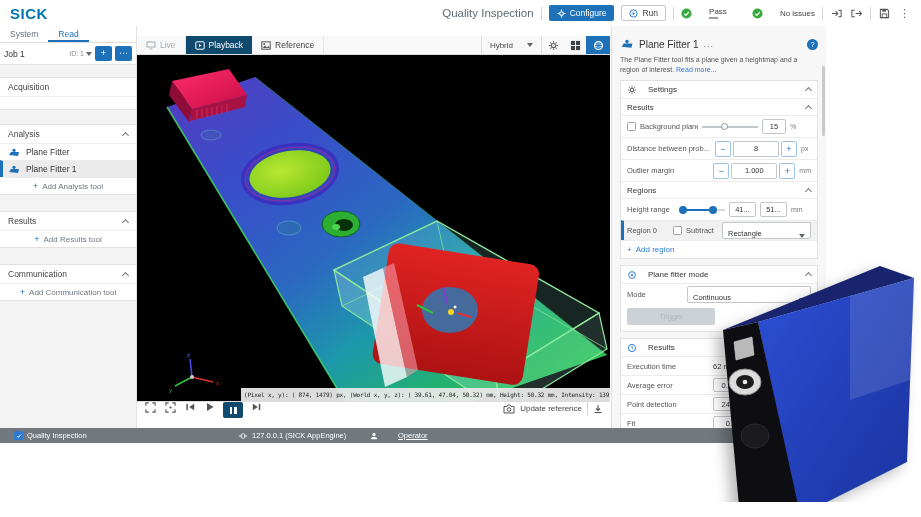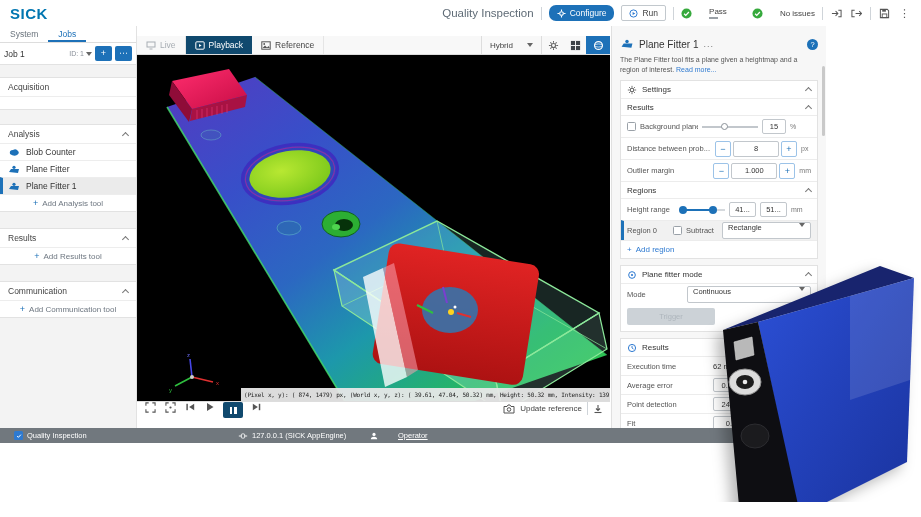--- a/index.html
+++ b/index.html
@@ -8,21 +8,21 @@
           font-family:"Liberation Sans", sans-serif; color:#333; }
 
   
   .topbar { position:absolute; left:0; top:0; width:921px; height:26px; background:#fff;
             display:flex; align-items:center; padding:0 10px; }
   .logo { color:#0076b1; font-weight:bold; font-size:15px; letter-spacing:.5px; }
   .tb-right { margin-left:auto; display:flex; align-items:center; gap:7px; }
   .tb-title { font-size:11.5px; color:#5f6b76; }
   .vsep { width:1px; height:13px; background:#cfd4d9; }
   .btn-configure { display:flex; align-items:center; gap:4px; background:#1d71b8; color:#fff;
-                   border:none; border-radius:7px; font-size:8.5px; padding:3px 8px; font-family:inherit; }
+                   border:none; border-radius:2px; font-size:8.5px; padding:3px 8px; font-family:inherit; }
   .btn-run { display:flex; align-items:center; gap:4px; background:#fff; color:#444;
              border:1px solid #c2c8cd; border-radius:2px; font-size:8.5px; padding:2px 7px; font-family:inherit; }
   .badge { display:flex; align-items:center; gap:17px; font-size:8px; color:#444; }
   .badge-stack { display:flex; flex-direction:column; align-items:flex-start; line-height:8px; }
   .mini-dash { width:9px; height:1.5px; background:#9aa0a6; margin-top:1.5px; }
   .icon-btn { background:none; border:none; padding:0 1px; display:flex; align-items:center; }
   .kebab { font-size:11px; color:#555; }
 
   
   .sidebar { position:absolute; left:0; top:26px; width:137px; height:402px; background:#f3f3f3;
@@ -78,21 +78,21 @@
   .inspector { position:absolute; left:611px; top:26px; width:215px; height:402px; background:#f7f7f7;
                border-left:1px solid #e0e0e0; padding:12px 8px 0 8px; overflow:hidden; }
   .insp-head { display:flex; align-items:center; gap:5px; }
   .insp-title { font-size:10px; color:#333; }
   .insp-dots { font-size:9px; color:#777; letter-spacing:1px; }
   .help-btn { margin-left:auto; width:11px; height:11px; border-radius:50%; background:#1d71b8; color:#fff;
               font-size:7.5px; text-align:center; line-height:11px; border:none; }
   .insp-desc { margin-top:5px; font-size:7px; line-height:9.5px; color:#555; }
   .link { color:#2e7ad1; }
   .card { background:#fff; border:1px solid #e2e2e2; margin-top:6px; }
-  .sec-h { height:17px; display:flex; align-items:center; gap:5px; padding:0 6px; font-size:8px;
+  .sec-h { height:17px; display:flex; align-items:center; gap:11px; padding:0 6px; font-size:8px;
            color:#333; border-top:1px solid #ececec; }
   .sec-h:first-child { border-top:none; }
   .prow { display:flex; align-items:center; gap:4px; padding:0 6px; height:22px; border-top:1px solid #ececec; }
   .plabel { font-size:7.5px; color:#555; white-space:nowrap; overflow:hidden; }
   .cbx { width:9px; height:9px; border:1px solid #9aa1a8; border-radius:1.5px; background:#fff; flex:none; }
   .slider { position:relative; width:56px; height:2px; background:#c2c7cc; flex:none; }
   .slider .thumb { position:absolute; top:-3px; width:7px; height:7px; border-radius:50%;
                    background:#fff; border:1.3px solid #8a9198; }
   .dslider { position:relative; width:46px; height:2px; background:#d5d9dd; flex:none; }
   .dslider .fill { position:absolute; left:2px; width:32px; height:2px; background:#1d71b8; }
@@ -100,21 +100,21 @@
   .vbox { height:15px; border:1px solid #c2c7cc; border-radius:2px; background:#fff; font-size:7.5px;
           color:#333; display:flex; align-items:center; justify-content:center; flex:none; }
   .unit { font-size:7px; color:#777; flex:none; }
   .stepper { display:flex; gap:2px; flex:none; }
   .step-btn { width:16px; height:16px; border:1px solid #9cc3e8; border-radius:2px; background:#fff;
               color:#1d71b8; font-size:9px; line-height:14px; text-align:center; }
   .step-val { width:46px; height:16px; border:1px solid #c2c7cc; border-radius:2px; background:#fff;
               font-size:7.5px; display:flex; align-items:center; justify-content:center; }
   .region-row { background:#f1f1f1; border-left:3px solid #1d71b8; padding-left:3px; height:20px; }
   .sel { height:17px; border:1px solid #c2c7cc; border-radius:2px; background:#fff; display:flex;
-         align-items:flex-start; padding:0 5px; font-size:7.5px; color:#333; gap:4px; }
+         align-items:flex-end; padding:0 5px; font-size:7.5px; color:#333; gap:4px; }
   .addreg { height:18px; display:flex; align-items:center; gap:4px; padding:0 6px; font-size:8px;
             color:#2e7ad1; border-top:1px solid #ececec; }
   .dis-btn { margin:3px 6px 6px; width:88px; height:17px; background:#ccd2d7; border:none; border-radius:2px;
              color:#aeb6bd; font-size:7.5px; font-family:inherit; }
   .rrow { display:flex; align-items:center; padding:0 6px; height:19px; border-top:1px solid #ececec; }
   .rlabel { width:86px; font-size:7.5px; color:#555; }
   .rval { font-size:7.5px; color:#333; }
   .rbox { width:36px; height:14px; border:1px solid #c2c7cc; border-radius:2px; font-size:7.5px;
           display:flex; align-items:center; justify-content:center; background:#fff; }
   .insp-scroll { position:absolute; right:1px; top:40px; width:3px; height:70px; background:#c9c9c9; border-radius:2px; }
@@ -197,21 +197,21 @@
             <rect x="3.5" y="1.5" width="4" height="2.5" fill="#555"></rect>
           </svg>
       </button>
       <button class="icon-btn kebab">⋮</button>
     </div>
   </div>
 
   <div class="sidebar">
     <div class="side-tabs">
       <span class="side-tab">System</span>
-      <span class="side-tab active">Jobs</span>
+      <span class="side-tab active">Read</span>
     </div>
     <div class="job-row">
       <span class="job-name">Job 1</span>
       <span class="job-id">
         <span>ID: 1</span>
           <span class="cdown"></span>
       </span>
       <button class="sq-btn">+</button>
       <button class="sq-btn">⋯</button>
     </div>
@@ -220,26 +220,20 @@
       <div class="sec-head">
         <span>Acquisition</span>
       </div>
       <div style="height:13px;border-top:1px solid #ededed;"></div>
     </div>
     <div class="sgap" style="height:14px;"></div>
     <div class="scard">
       <div class="sec-head">
         <span>Analysis</span>
         <span class="chev"></span>
-      </div>
-      <div class="tool-item">
-        <svg width="12" height="11" viewBox="0 0 12 11">
-            <path d="M2,7 Q1,3 5,3 Q8,1 10,4 Q12,6 9,8 Q6,10 2,7 Z" fill="#1d71b8"></path>
-          </svg>
-        <span>Blob Counter</span>
       </div>
       <div class="tool-item">
         <svg width="12" height="11" viewBox="0 0 12 11">
             <path d="M1,8 L3,5 L11,5 L10,9 Z" fill="#1d71b8"></path>
             <circle cx="6" cy="3.3" r="1.6" fill="#1d71b8"></circle>
           </svg>
         <span>Plane Fitter</span>
       </div>
       <div class="tool-item selected">
         <svg width="12" height="11" viewBox="0 0 12 11">

